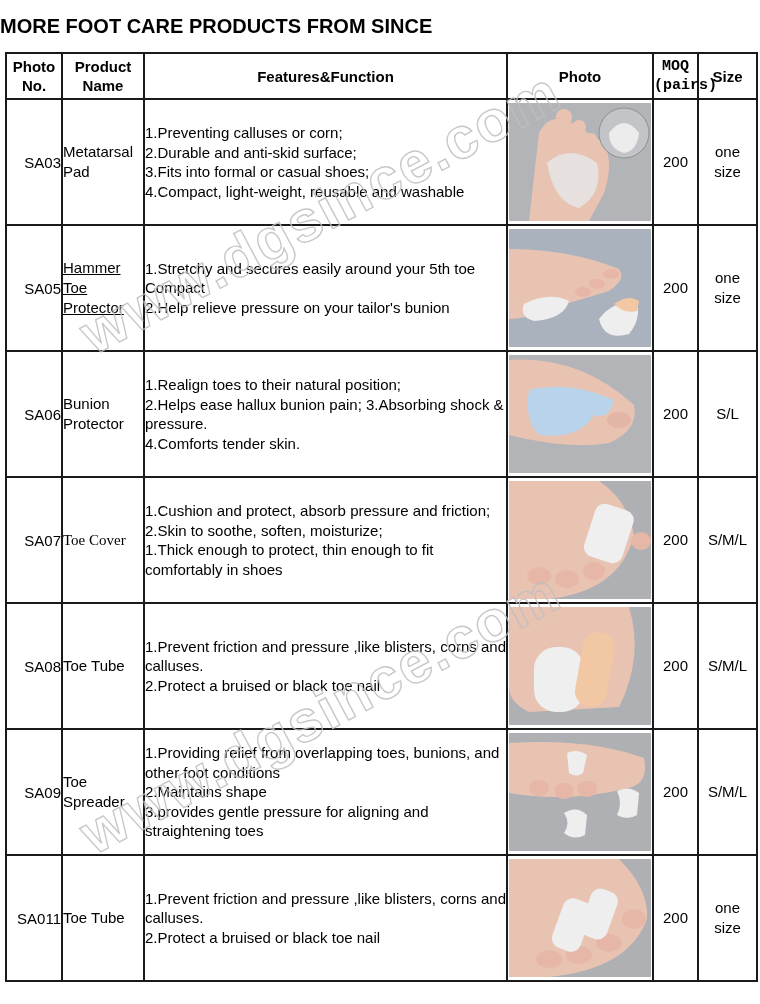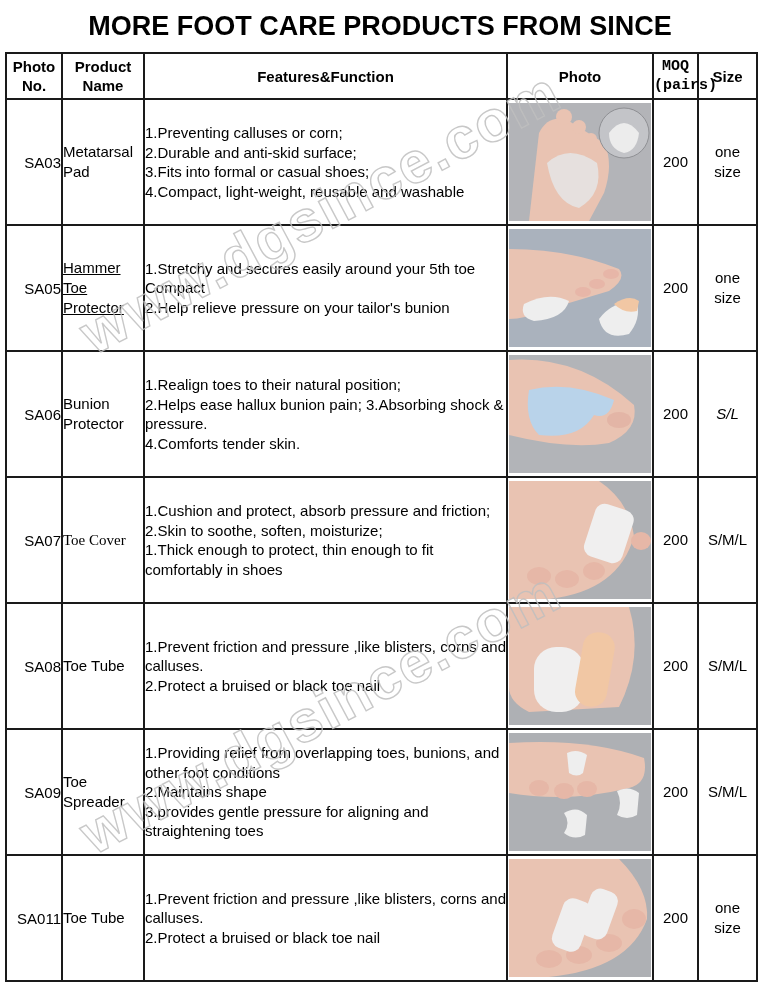--- a/index.html
+++ b/index.html
@@ -1,19 +1,19 @@
 <!DOCTYPE html>
 <html><head>
 <meta charset="utf-8">
 <style>
   html, body { margin: 0; padding: 0; background: #ffffff; }
   body { width: 760px; height: 1004px; position: relative; overflow: hidden;
          font-family: "Liberation Sans", sans-serif; color: #000; }
-  .title { position: absolute; left: 0; top: 8px; width: 760px; text-align: center;
-           font-weight: bold; font-size: 27px; letter-spacing: 0px; line-height: 36px; }
+  .title { position: absolute; left: 0; top: 8px; width: 760px; text-align: left;
+           font-weight: bold; font-size: 20px; letter-spacing: 0px; line-height: 36px; }
   table.grid { position: absolute; left: 5px; top: 52px; width: 751px;
                border-collapse: collapse; table-layout: fixed; }
   table.grid td, table.grid th { border: 2px solid #1a1a1a; padding: 0; }
   table.grid th { height: 44px; font-weight: bold; font-size: 15px; text-align: center;
                   vertical-align: middle; line-height: 19px; }
   th.moq { font-size: 11px; line-height: 13px; font-family: Liberation Mono, monospace; }
   table.grid td { height: 124px; vertical-align: middle; font-size: 15px; }
   td.item { text-align: right; font-size: 15px; }
   td.name { text-align: left; font-size: 14.5px; line-height: 20px; }
   td.feat { text-align: left; padding-left: 2px; font-size: 14.5px; line-height: 19.5px; }
@@ -119,21 +119,21 @@
           <div class="photo-box">
             <svg width="142" height="118" viewBox="0 0 142 118" xmlns="http://www.w3.org/2000/svg">
       <rect width="142" height="118" fill="#b2b4b8"></rect>
       <path d="M0 5 Q70 0 125 50 Q130 75 100 88 Q60 95 0 80Z" fill="#e9c3b2"></path>
       <path d="M20 35 Q60 25 105 45 Q100 65 85 60 Q70 85 30 80 Q15 65 20 35Z" fill="#b9d3ea"></path>
       <ellipse cx="110" cy="65" rx="12" ry="8" fill="#e3b5a6"></ellipse>
             </svg>
           </div>
         </td>
     <td class="num">200</td>
-    <td class="size" style="word-spacing: 40px; font-style: italic;">S/L</td>
+    <td class="size" style="word-spacing: 40px;">S/L</td>
   </tr>
 
   <tr>
     <td class="item">SA07</td>
     <td class="name" style="word-spacing: 0px; font-family: Liberation Serif, serif;">Toe Cover</td>
     <td class="feat">
           <span class="feat-line">1.Cushion and protect, absorb pressure and friction;</span>
           <span class="feat-line">2.Skin to soothe, soften, moisturize;</span>
           <span class="feat-line">1.Thick enough to protect, thin enough to fit comfortably in shoes</span>
         </td>

